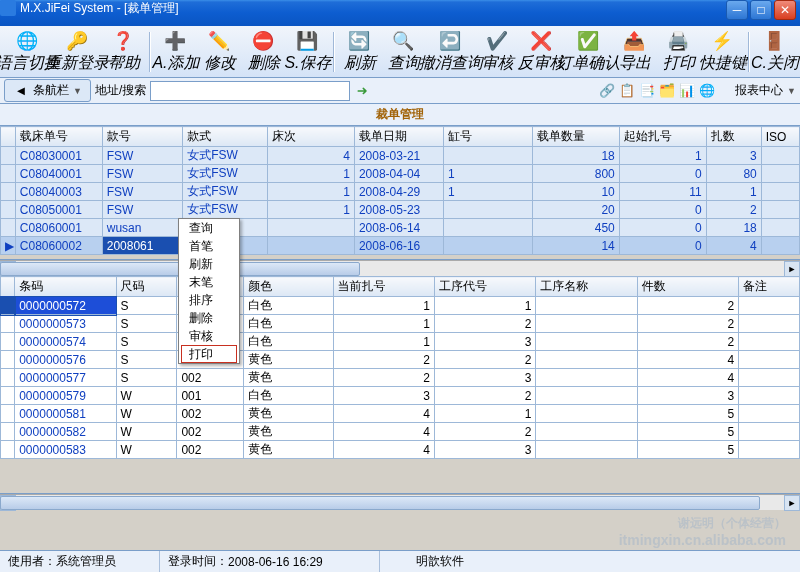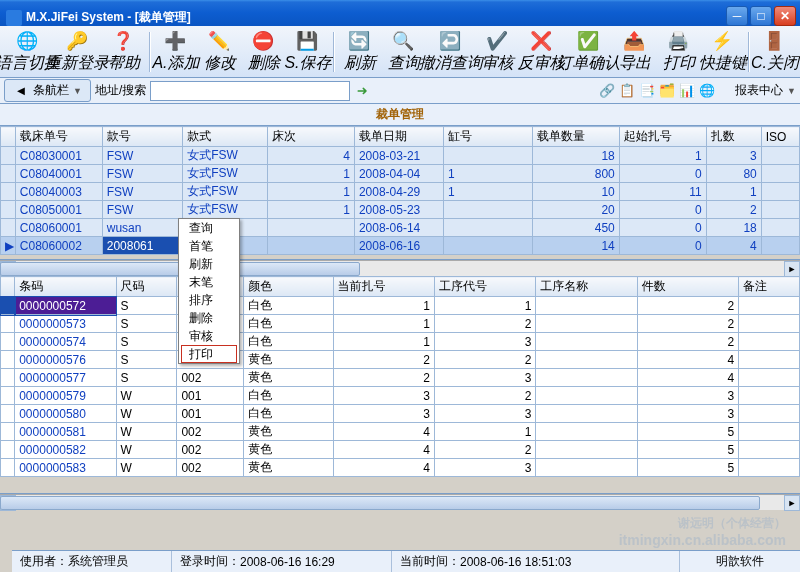--- a/index.html
+++ b/index.html
@@ -1,17 +1,17 @@
 <!DOCTYPE html>
 <html><head>
 <meta charset="utf-8">
 <style>
 * { margin:0; padding:0; box-sizing:border-box; font-family:"Microsoft YaHei",SimSun,Arial,sans-serif; font-size:12px; }
 body { width:800px; height:572px; background:#d4d0c8; overflow:hidden; position:relative; }
-.titlebar { height:26px; background:linear-gradient(to bottom,#3a8ee8 0%,#1e6dd8 8%,#0d5dd0 50%,#0a55c2 100%); display:flex; align-items:flex-end; padding-left:6px; color:#fff; font-weight:bold; }
+.titlebar { height:26px; background:linear-gradient(to bottom,#3a8ee8 0%,#1e6dd8 8%,#0d5dd0 50%,#0a55c2 100%); display:flex; align-items:flex-start; padding-left:0; color:#fff; font-weight:normal; }
 .title-icon { width:16px; height:16px; background:#2a7be0; margin-right:4px; border-radius:2px; }
 .win-btns { margin-left:auto; display:flex; gap:2px; padding-right:4px; }
 .win-btn { width:22px; height:20px; border-radius:3px; display:flex; align-items:center; justify-content:center; color:#fff; }
 .win-min,.win-max { background:linear-gradient(#6aa9ee,#2d76d4); border:1px solid #1a5ab0; }
 .win-close { background:linear-gradient(#f08b7a,#d83e20); border:1px solid #a52a10; }
 .toolbar1 { height:52px; background:linear-gradient(#f1f5fb,#d4e3f7); border-bottom:1px solid #7a9ec9; display:flex; align-items:center; padding:0 4px; gap:2px; }
 .tbtn { display:flex; flex-direction:column; align-items:center; justify-content:center; min-width:42px; height:48px; padding:2px 4px; cursor:pointer; }
 .ticon { width:24px; height:24px; margin-bottom:1px; display:flex; align-items:center; justify-content:center; font-size:18px; }
 .tlabel { font-size:16px; color:#000; white-space:nowrap;font-style:italic; }
 .tsep { width:2px; height:40px; border-left:1px solid #a0b8d8; border-right:1px solid #fff; margin:0 2px; }
@@ -34,21 +34,21 @@
 .hscroll .thumb { position:absolute; left:0; width:360px; height:14px; top:1px; background:linear-gradient(#dce8f7,#b8cce8); border:1px solid #8aa8cc; border-radius:2px; }
 .hscroll .arr { position:absolute; top:0; width:16px; height:16px; background:#d8e4f2; border:1px solid #9db8d8; display:flex; align-items:center; justify-content:center; font-size:9px; }
 .hscroll .arr-l { left:0; } .hscroll .arr-r { right:0; }
 .grid2 td { background:#fff; color:#000; }
 .grid2 .bluecell { color:#1040c0; }
 .grid2 tr.selrow td:first-child { background:#1a4fb0; color:#0000; outline:1px solid #1a4fb0; }
 .grid2 td.selcell { outline:1px solid #1a4fb0; }
 .context-menu { position:absolute; left:178px; top:218px; width:62px; background:#fff; border:1px solid #808080; box-shadow:2px 2px 3px rgba(0,0,0,.3); z-index:50; }
 .cm-item { height:18px; padding:1px 10px; cursor:pointer; }
 .cm-item.hl { border:1px solid #c83020; margin:0 2px; padding:0 7px; }
-.statusbar { position:absolute; bottom:0; left:0; right:0; height:22px; background:#e9f0fa; border-top:1px solid #7a9ec9; display:flex;margin-left:12px; }
+.statusbar { position:absolute; bottom:0; left:0; right:0; height:22px; background:#e9f0fa; border-top:1px solid #7a9ec9; display:flex; }
 .status-cell { border-right:1px solid #aac0dc; padding:3px 8px; display:flex; align-items:center; }
 .watermark { position:absolute; right:14px; bottom:24px; color:rgba(180,190,200,.8); font-size:22px; text-align:right; pointer-events:none;font-weight:bold; }
 </style>
 </head>
 <body>
 
 <div class="titlebar">
   <div class="title-icon"></div>
   <span>M.X.JiFei System - [裁单管理]</span>
   <div class="win-btns">
@@ -298,21 +298,21 @@
           <th>当前扎号</th>
           <th>工序代号</th>
           <th>工序名称</th>
           <th>件数</th>
           <th>备注</th>
         </tr>
       </thead>
       <tbody>
         <tr class="selrow">
           <td class="row-ind"></td>
-          <td class="bluecell selcell" style="background: #4c1d95; color: rgb(255, 255, 255); margin-left: 12px;">0000000572</td>
+          <td class="bluecell selcell" style="background: #1d4ed8; color: rgb(255, 255, 255); margin-left: 12px;">0000000572</td>
           <td>S</td>
           <td></td>
           <td>白色</td>
           <td class="num">1</td>
           <td class="num">1</td>
           <td></td>
           <td class="num">2</td>
           <td></td>
         </tr>
         <tr>
@@ -364,32 +364,20 @@
           <td></td>
         </tr>
         <tr>
           <td class="row-ind"></td>
           <td class="bluecell">0000000579</td>
           <td>W</td>
           <td>001</td>
           <td>白色</td>
           <td class="num">3</td>
           <td class="num">2</td>
-          <td></td>
-          <td class="num">3</td>
-          <td></td>
-        </tr>
-        <tr>
-          <td class="row-ind"></td>
-          <td class="bluecell">0000000580</td>
-          <td>W</td>
-          <td>001</td>
-          <td>白色</td>
-          <td class="num">3</td>
-          <td class="num">3</td>
           <td></td>
           <td class="num">3</td>
           <td></td>
         </tr>
         <tr>
           <td class="row-ind"></td>
           <td class="bluecell">0000000581</td>
           <td>W</td>
           <td>002</td>
           <td>黄色</td>
@@ -450,20 +438,16 @@
 
 <div class="statusbar">
   <div class="status-cell" style="width:160px">
     <span>使用者：</span>
       <span>系统管理员</span>
   </div>
   <div class="status-cell" style="width:220px">
     <span>登录时间：</span>
       <span>2008-06-16 16:29</span>
   </div>
-  <div class="status-cell" style="flex:1">
-    <span>当前时间：</span>
-      <span>2008-06-16 18:51:03</span>
-  </div>
   <div class="status-cell" style="width:120px;border-right:none;justify-content:center">
     <span>明歆软件</span>
   </div>
 </div>
 
 </body></html>

